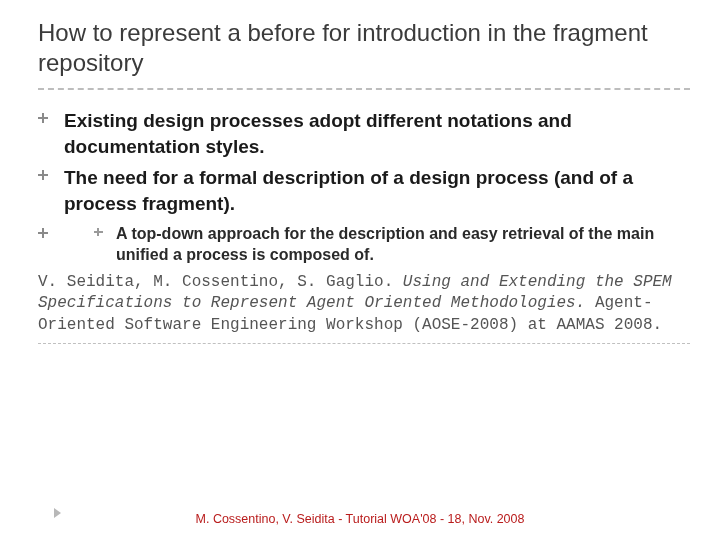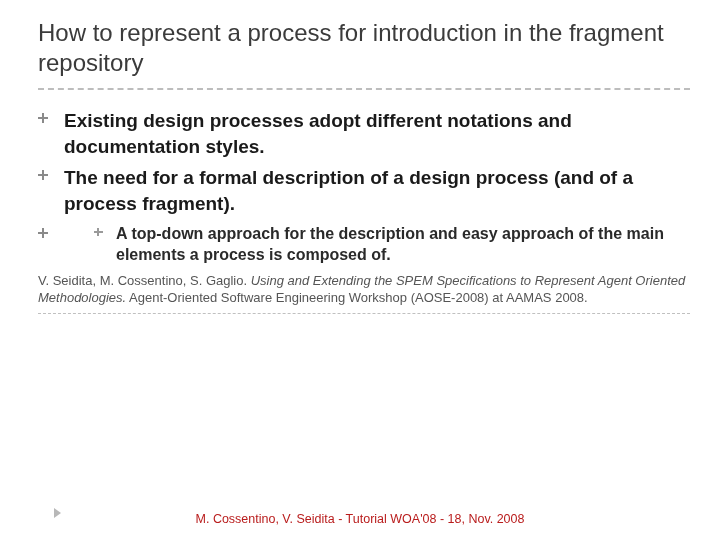--- a/index.html
+++ b/index.html
@@ -80,25 +80,26 @@
     content: "";
     position: absolute;
     left: 3px;
     top: 5px;
     width: 2px;
     height: 8px;
     background: #9a9a9a;
   }
   .citation {
     margin-top: 0;
-    font-size: 13px;
+    font-size: 16px;
     line-height: 1.35;
     color: #555;
     padding-bottom: 6px;
     border-bottom: 1px dashed #c0c0c0;
+    font-family: Liberation Mono, monospace;
   }
   .citation .italic { font-style: italic; }
   .footer {
     position: absolute;
     bottom: 14px;
     left: 0;
     right: 0;
     text-align: center;
     font-size: 12.5px;
     color: #b91c1c;
@@ -110,28 +111,28 @@
     width: 0; height: 0;
     border-top: 5px solid transparent;
     border-bottom: 5px solid transparent;
     border-left: 7px solid #b8b8b8;
   }
 </style>
 </head>
 <body>
 
 <div class="slide">
-  <h1 class="title">How to represent a process for introduction in the fragment repository</h1>
+  <h1 class="title">How to represent a before for introduction in the fragment repository</h1>
 
   <ul class="bullets">
     <li><span>Existing design processes adopt different notations and documentation styles.</span></li>
     <li><span>The need for a formal description of a design process (and of a process fragment).</span></li>
     <li>
       <ul class="sub">
-        <li><span>A top-down approach for the description and easy approach of the main elements a process is composed of.</span></li>
+        <li><span>A top-down approach for the description and easy retrieval of the main unified a process is composed of.</span></li>
       </ul>
     </li>
   </ul>
 
   <div class="citation">
     <span>V. Seidita, M. Cossentino, S. Gaglio. </span><span class="italic">Using and Extending the SPEM Specifications to Represent Agent Oriented Methodologies.</span><span> Agent-Oriented Software Engineering Workshop (AOSE-2008) at AAMAS 2008.</span>
   </div>
 </div>
 
 <div class="footer-mark"></div>

